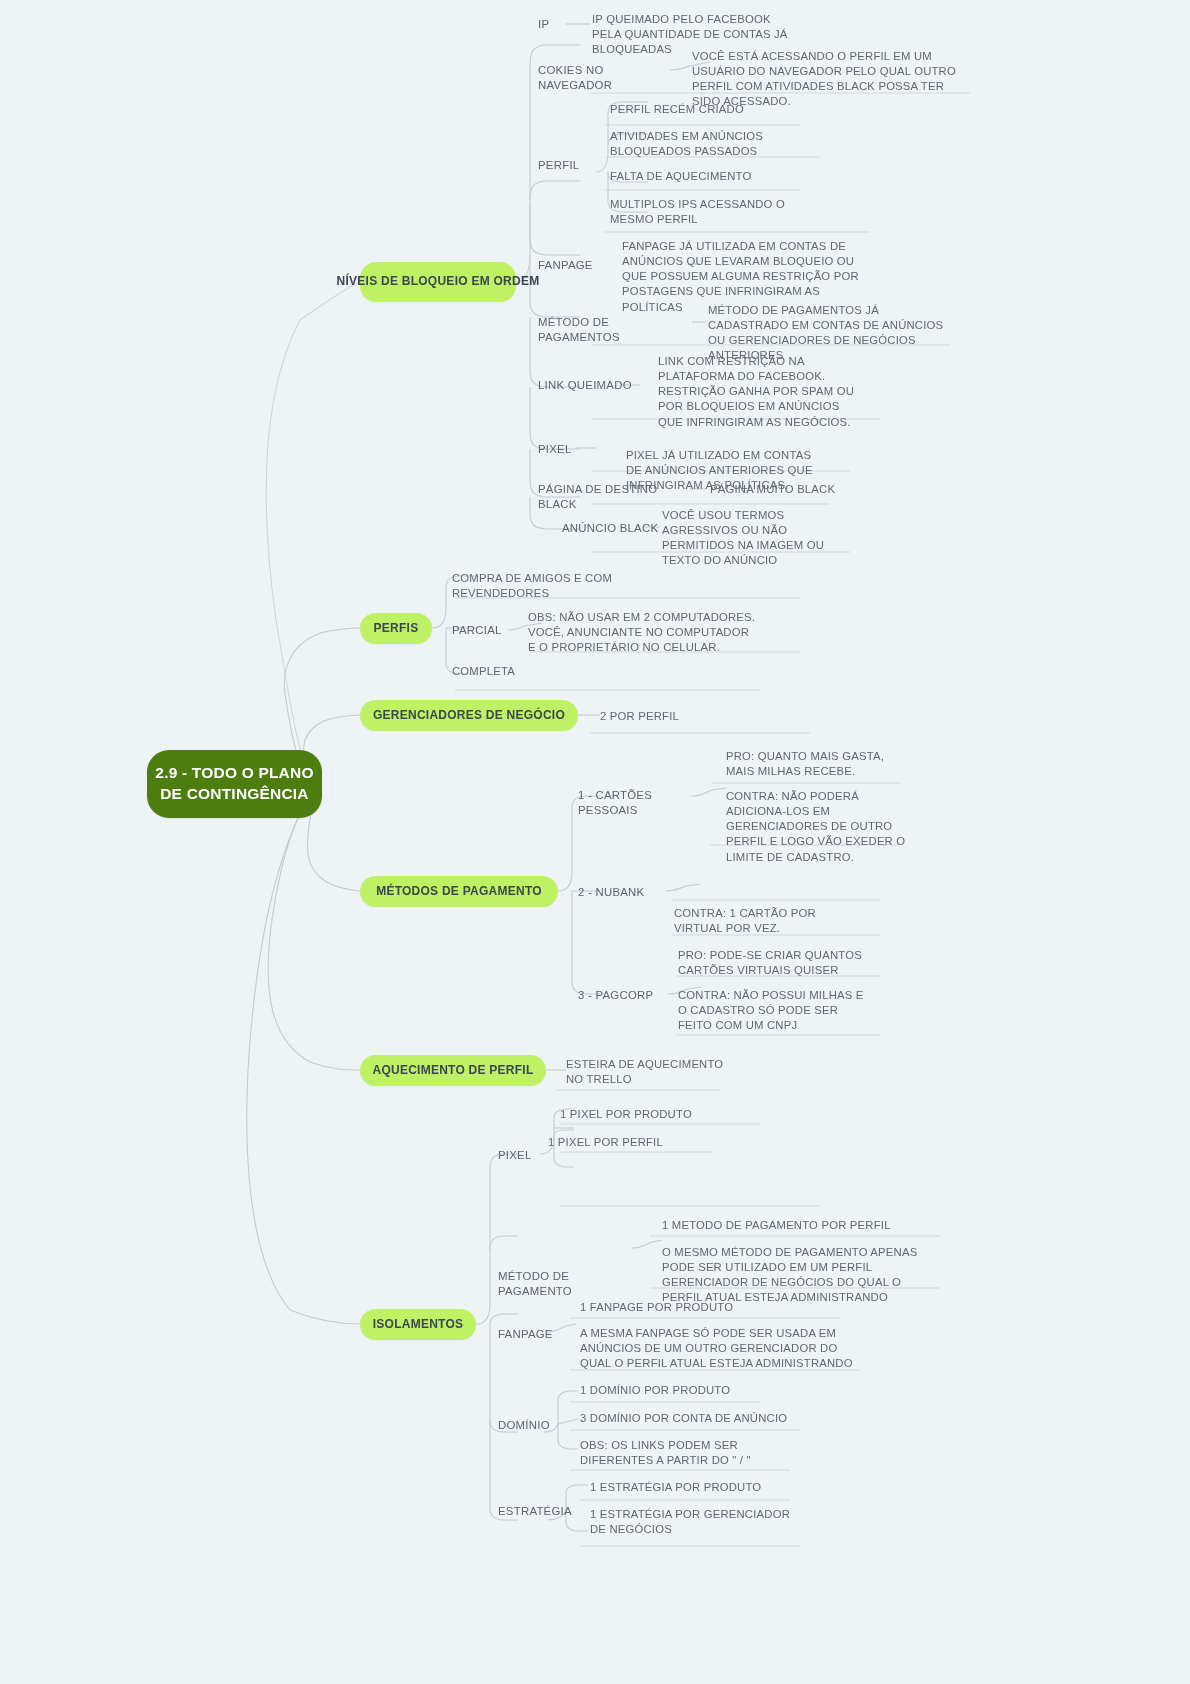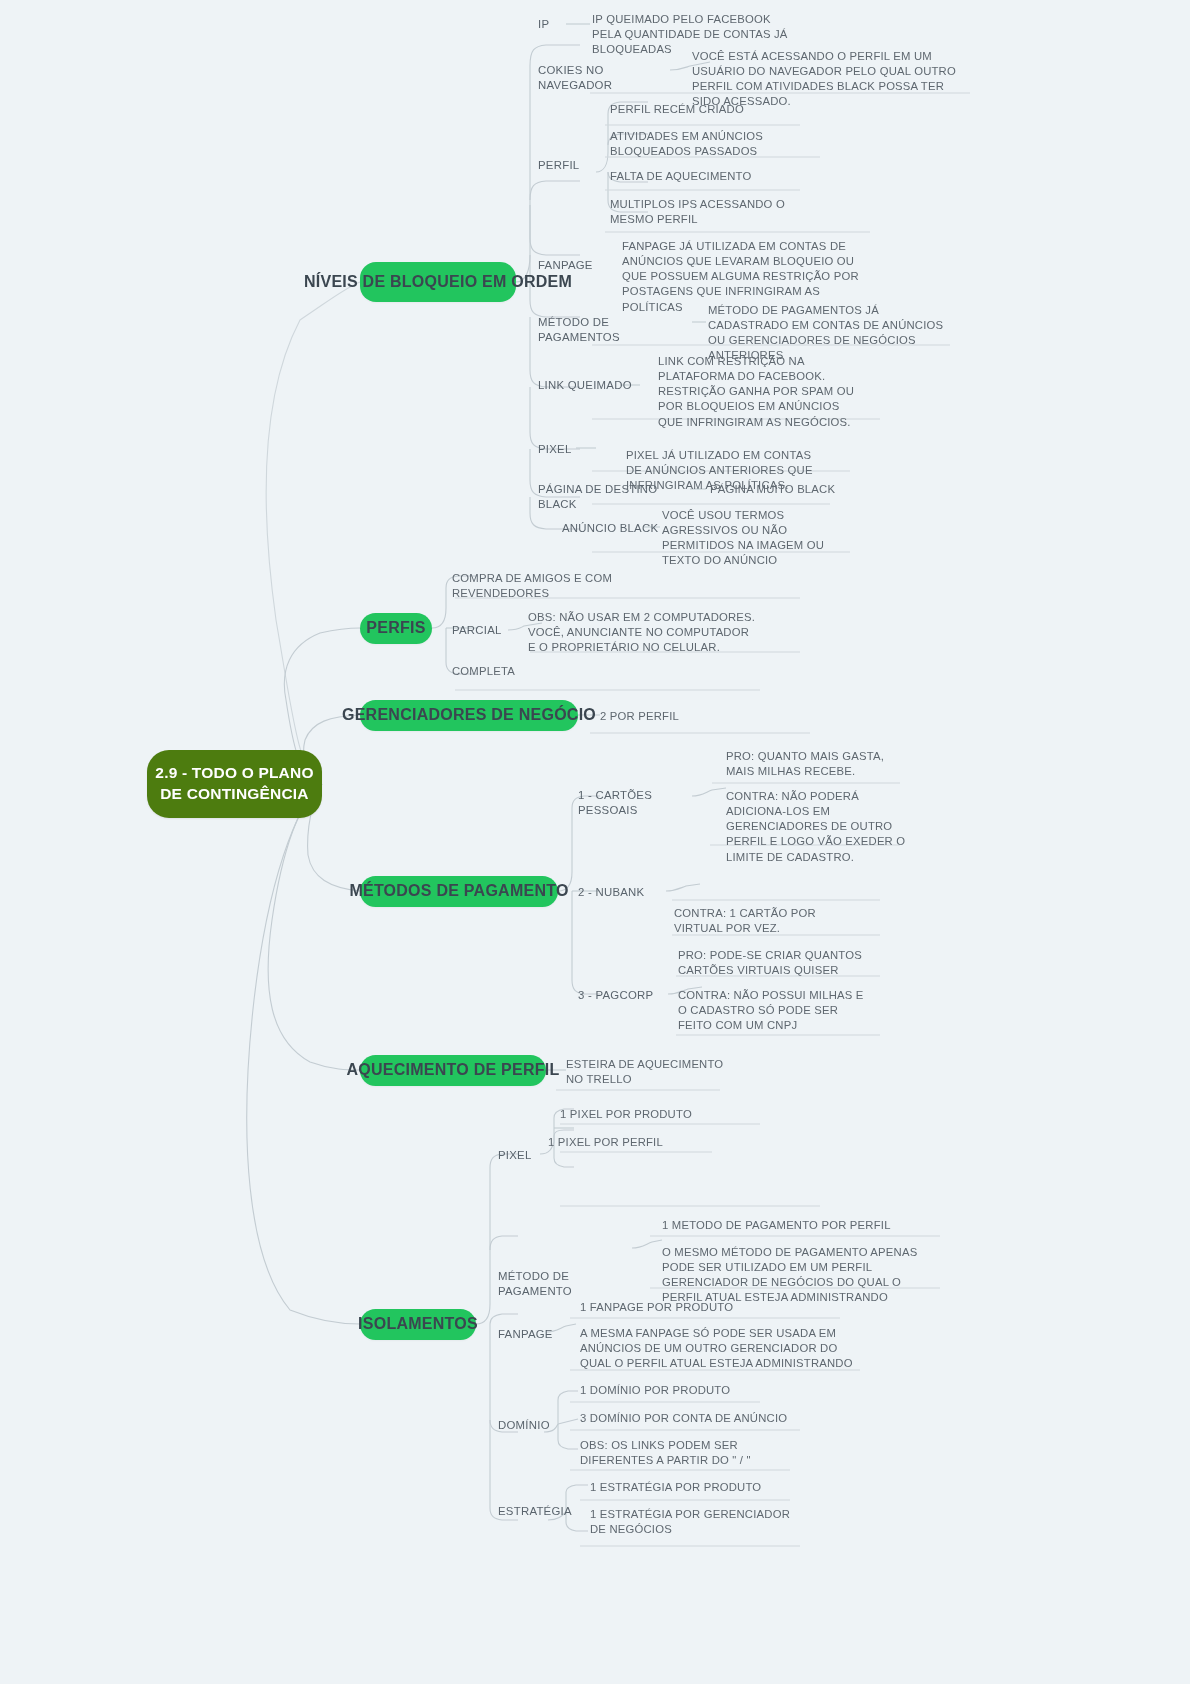--- a/index.html
+++ b/index.html
@@ -46,24 +46,24 @@
     letter-spacing: 0.2px;
     text-align: center;
     display: flex;
     align-items: center;
     justify-content: center;
     box-shadow: 0 1px 2px rgba(0,0,0,0.07);
   }
 
   
   .pill {
-    background: #22c55e;
+    background: #bef264;
     border-radius: 16px;
     color: #3b4650;
-    font-size: 16px;
+    font-size: 12px;
     font-weight: bold;
     letter-spacing: 0.25px;
     line-height: 1.3;
     display: flex;
     align-items: center;
     justify-content: center;
     padding: 7px 16px;
     box-shadow: 0 1px 2px rgba(0,0,0,0.04);
     white-space: nowrap;
   }

